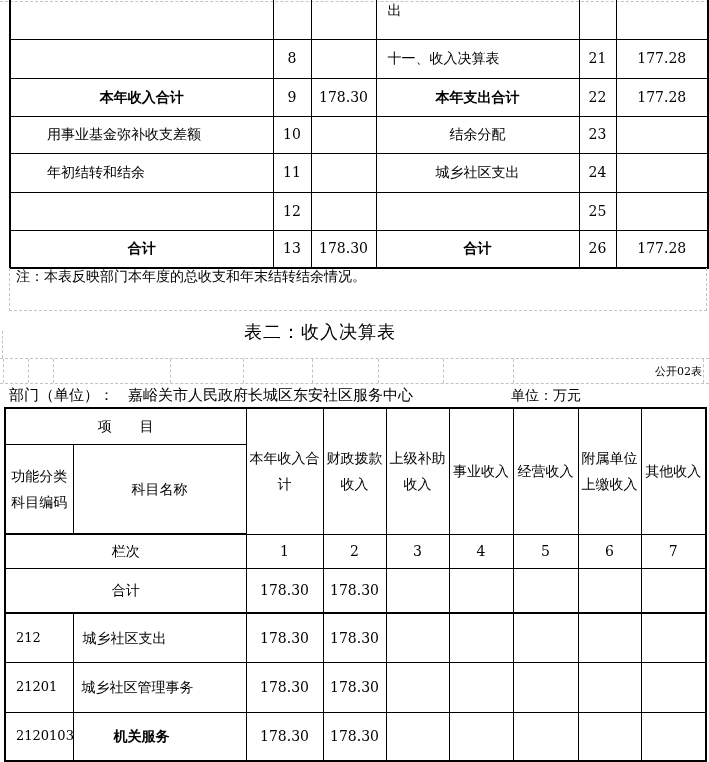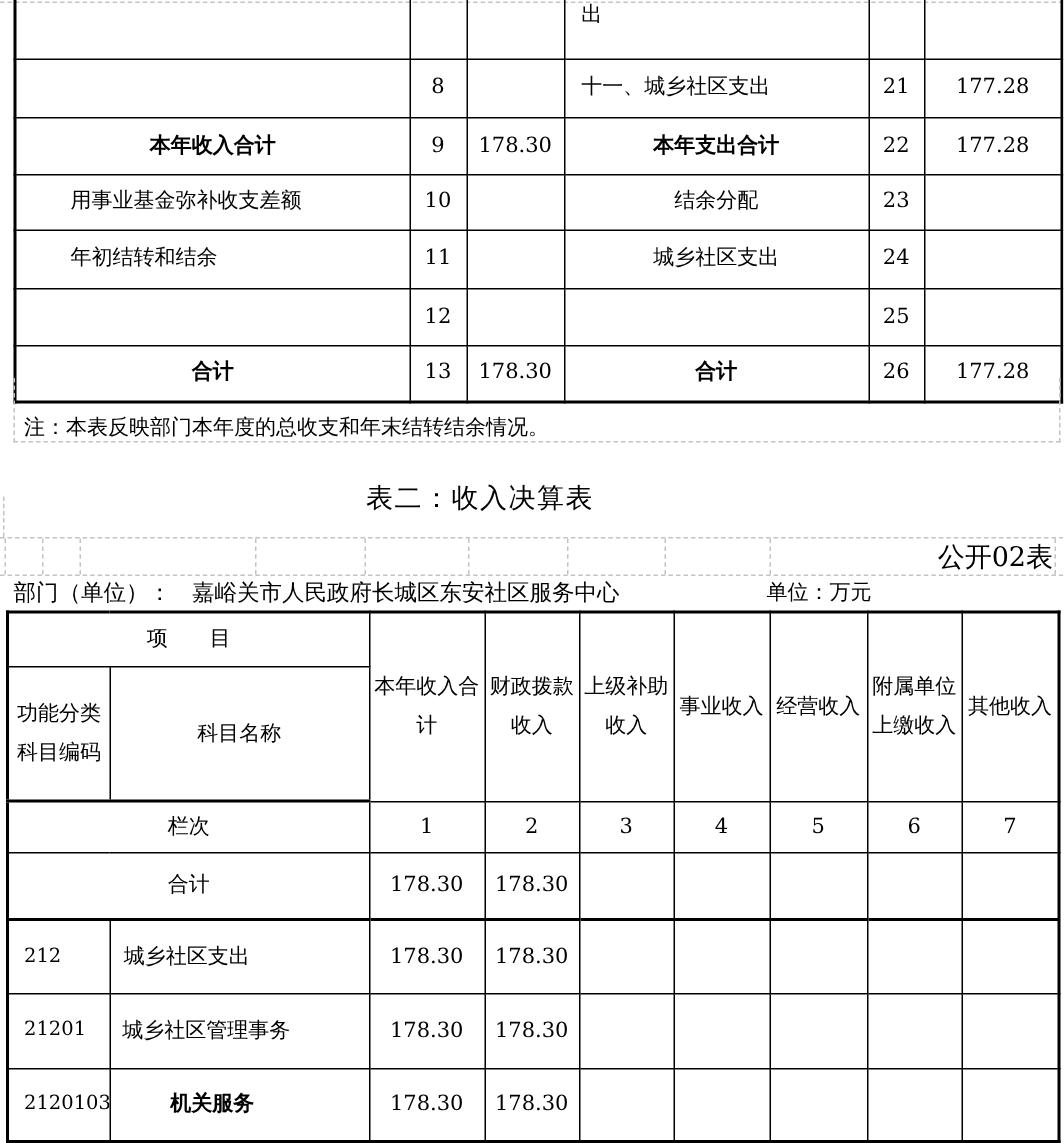--- a/index.html
+++ b/index.html
@@ -23,33 +23,33 @@
 
   
   #t1 { position:absolute; left:9px; top:0; width:698px;
         border:2px solid #000; border-top:none; }
   #t1 tr.r0 td { border-top:none; vertical-align:top; }
   #t1 td.lbl-left  { text-align:left; padding-left:36px; }
   #t1 td.lbl-right { text-align:left; padding-left:11px; }
   .bold { font-weight:bold; }
 
   
-  #note-row { left:9px; top:252px; width:698px; height:43px;
+  #note-row { left:9px; top:268px; width:698px; height:43px;
     border-left:1px dashed #c3c3c3; border-right:1px dashed #c3c3c3;
     border-bottom:1px dashed #c3c3c3;
-    display:flex; align-items:flex-end; padding-left:6px; font-size:14px; }
+    display:flex; align-items:flex-start; padding-left:6px; font-size:14px; }
 
   
   #t2-title { left:0; top:320px; width:640px; height:28px; text-align:center;
     font-size:18px; font-weight:normal; letter-spacing:1px; }
 
   
   #open-row { left:0; top:358px; width:709px; height:26px; }
   #open-row .lbl { position:absolute; right:7px; top:0; height:26px;
-    line-height:26px; font-size:18px; }
+    line-height:26px; font-size:11px; }
 
   
   #dept-row { left:0; top:384px; width:587px; height:23px; line-height:23px; font-size:15px; }
   #dept-row .dept { position:absolute; left:9px; white-space:nowrap; }
   #dept-row .dept .name { margin-left:14px; }
   #dept-row .unit { position:absolute; right:6px; font-size:14px; }
 
   
   #t2 { position:absolute; left:4px; top:407px; width:701px; border:2px solid #000; }
   #t2 td { line-height:26px; }
@@ -83,21 +83,21 @@
       <td></td>
       <td></td>
       <td class="lbl-right" style="padding-top:1px">出</td>
       <td></td>
       <td></td>
     </tr>
     <tr style="height:39px">
       <td></td>
       <td>8</td>
       <td></td>
-      <td class="lbl-right">十一、城乡社区支出</td>
+      <td class="lbl-right">十一、收入决算表</td>
       <td>21</td>
       <td>177.28</td>
     </tr>
     <tr style="height:38px">
       <td class="bold">本年收入合计</td>
       <td>9</td>
       <td>178.30</td>
       <td class="bold">本年支出合计</td>
       <td>22</td>
       <td>177.28</td>

